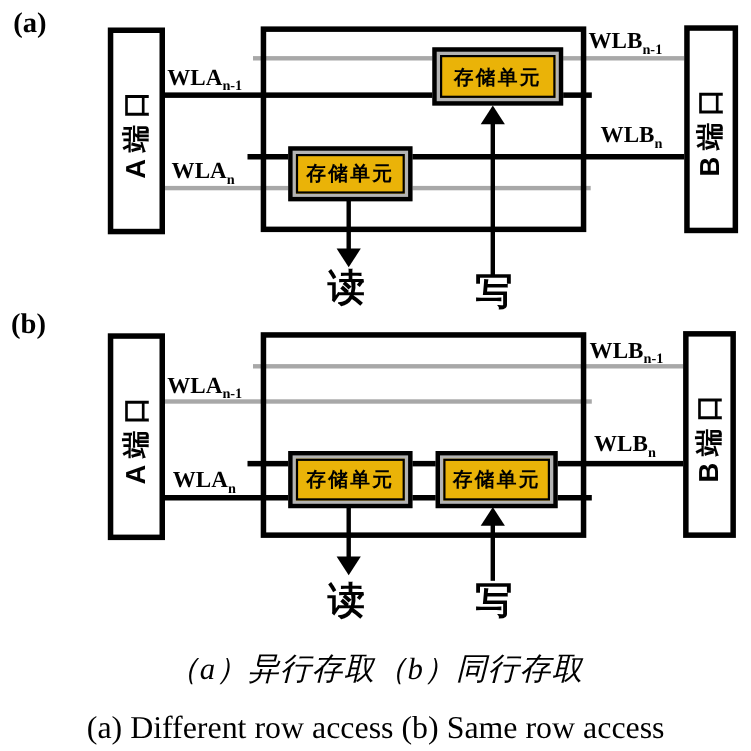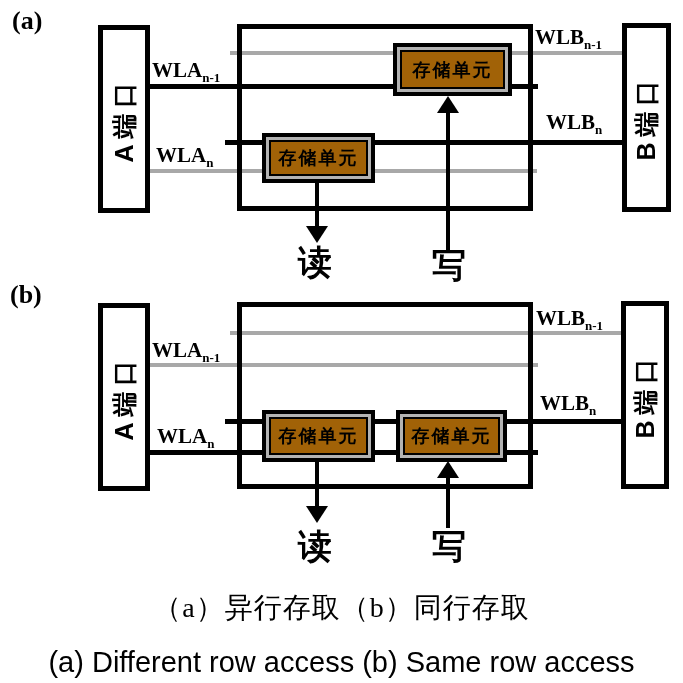--- a/index.html
+++ b/index.html
@@ -14,34 +14,34 @@
   .tri-up{position:absolute;width:0;height:0;border-left:11px solid transparent;
           border-right:11px solid transparent;border-bottom:17px solid #000;z-index:4;}
   .port-box{position:absolute;border:5px solid #000;background:#fff;z-index:2;
             display:flex;align-items:center;justify-content:center;box-sizing:border-box;}
   .port-text{transform:rotate(-90deg);white-space:nowrap;font-weight:bold;font-size:25px;
              letter-spacing:6px;line-height:1;}
   .array-box{position:absolute;border:5px solid #000;background:transparent;z-index:2;
              box-sizing:border-box;}
   .cell{position:absolute;border:4px solid #000;background:#b3b3b3;padding:3px;z-index:3;
         box-sizing:border-box;}
-  .cell-inner{width:100%;height:100%;border:2px solid #000;background:#a16207;
+  .cell-inner{width:100%;height:100%;border:2px solid #000;background:#eab308;
               display:flex;align-items:center;justify-content:center;font-weight:bold;
               font-size:18px;letter-spacing:2px;box-sizing:border-box;white-space:nowrap;}
   .wl-label{position:absolute;font-family:Liberation Serif, serif;font-weight:bold;
             font-size:21px;line-height:1;z-index:5;white-space:nowrap;}
   .wl-label sub{font-size:13px;line-height:0;}
   .panel-tag{position:absolute;font-family:"Liberation Serif",serif;font-weight:bold;
              font-size:26px;line-height:1;z-index:5;}
   .cjk-label{position:absolute;font-weight:bold;font-size:34px;line-height:1;z-index:5;}
   .caption-zh{position:absolute;left:0;right:0;top:589px;text-align:center;
-              font-family:"Liberation Serif",serif;font-size:28px;
+              font-family:"Liberation Serif",serif;font-style:italic;font-size:28px;
               letter-spacing:1px;z-index:5;}
   .caption-en{position:absolute;left:0;right:0;top:646px;text-align:center;
-              font-family:Liberation Sans, sans-serif;font-size:29px;z-index:5;}
+              font-family:Liberation Serif, serif;font-size:29px;z-index:5;}
 </style>
 </head>
 <body>
 
 <div id="canvas">
 
   <div>
     <div class="panel-tag" style="left:12px;top:8px;">(a)</div>
 
     <div class="hline line-inactive" style="left:230px;top:51px;width:393px;"></div>

